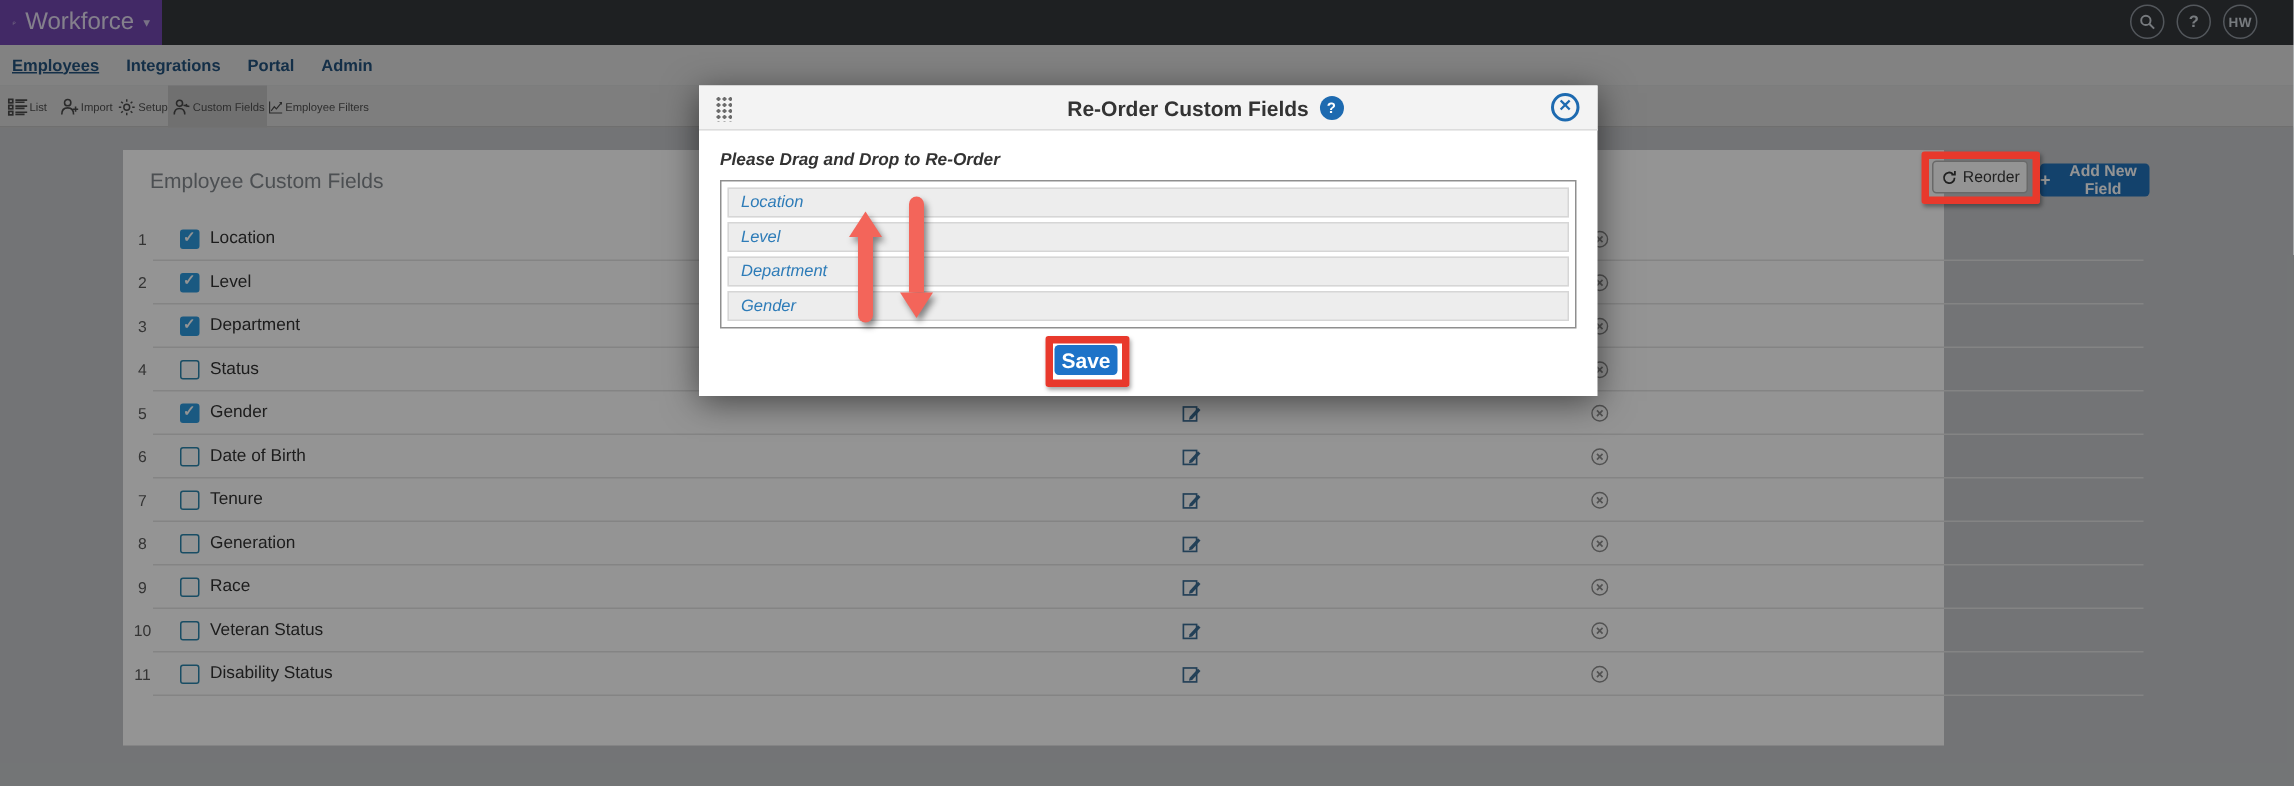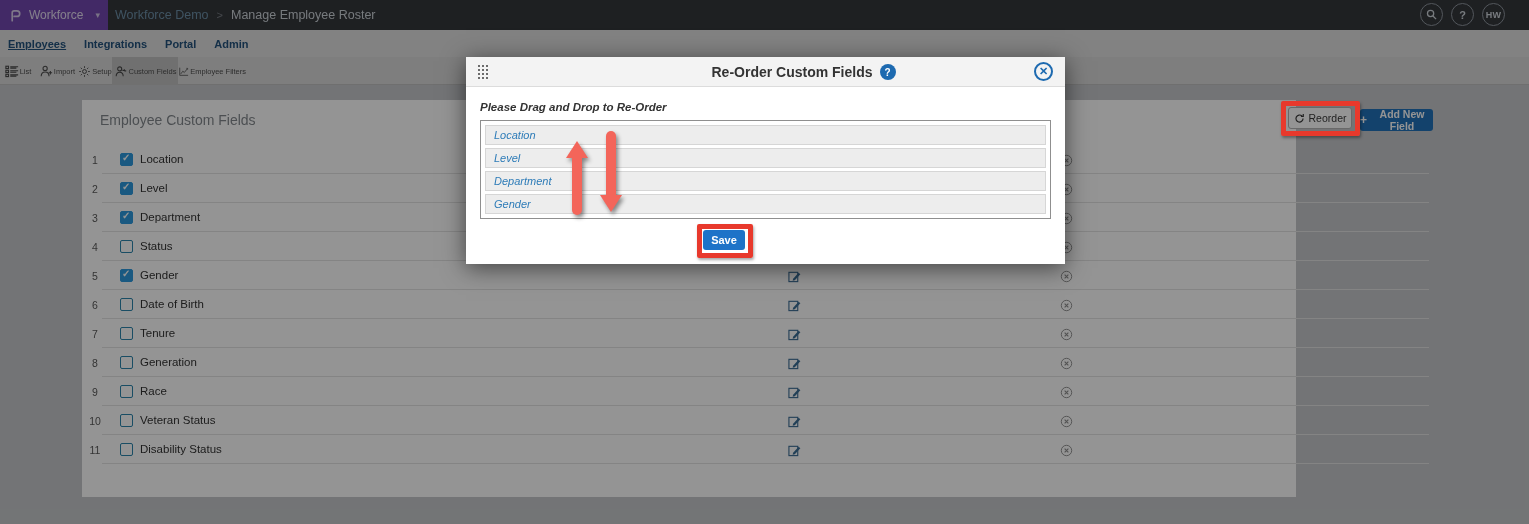--- a/index.html
+++ b/index.html
@@ -2,21 +2,21 @@
 <html><head>
 <meta charset="utf-8">
 <style>
   * { margin:0; padding:0; box-sizing:border-box; }
   html,body { width:1529px; height:524px; font-family:"Liberation Sans", sans-serif; background:#c6c9cc; overflow:hidden; }
   #stage { position:relative; width:1529px; height:524px; }
 
   
   .topbar { position:absolute; left:0; top:0; width:1529px; height:30px; background:#34373c; display:flex; align-items:center; }
   .brand { position:absolute; left:0; top:0; width:108px; height:30px; background:#7347b0; display:flex; align-items:center; padding:0 8px; gap:6px; cursor:pointer; }
-  .brand-name { color:#e3dcf1; font-size:12px; }
+  .brand-name { color:#e3dcf1; font-size:16px; }
   .brand-caret { color:#cfc4e6; font-size:9px; margin-left:auto; }
   .breadcrumb { position:absolute; left:115px; top:0; height:30px; display:flex; align-items:center; gap:8px; font-size:12.5px; }
   .bc-parent { color:#6d90a8; }
   .bc-sep { color:#787d83; font-size:11px; }
   .bc-current { color:#ccd2d8; }
   .topbar-right { position:absolute; right:24px; top:3px; display:flex; gap:8px; }
   .circle-btn { width:23px; height:23px; border:1px solid #8f969e; border-radius:50%; color:#ced4da; display:flex; align-items:center; justify-content:center; font-size:11px; font-weight:bold; cursor:pointer; }
   .circle-btn.avatar { font-size:9px; letter-spacing:.3px; }
 
   
@@ -64,21 +64,21 @@
     background-image:radial-gradient(circle, #6b6b6b 1.1px, transparent 1.3px); background-size:4px 4px; background-position:0 0; }
   .modal-title-wrap { position:absolute; left:calc(50% + 38px); transform:translateX(-50%); top:0; height:30px; display:flex; align-items:center; gap:7px; }
   .modal-title { font-size:14px; font-weight:bold; color:#333333; white-space:nowrap; }
   .help-badge { width:16px; height:16px; border-radius:50%; background:#1d6ab0; color:#ffffff; font-size:10px; font-weight:bold; display:flex; align-items:center; justify-content:center; cursor:pointer; }
   .modal-close { position:absolute; right:12px; top:5px; width:19px; height:19px; border:2px solid #1d6ab0; border-radius:50%; color:#1d6ab0; font-size:11px; font-weight:bold; display:flex; align-items:center; justify-content:center; cursor:pointer; line-height:1; }
   .modal-body { padding:14px 14px 0 14px;font-style:italic; }
   .modal-instruction { font-size:11.5px; font-weight:bold; color:#333333; margin-bottom:7px; }
   .dd-list { border:1px solid #8f8f8f; background:#ffffff; padding:4px; }
   .dd-item { height:20px; background:#ededed; border:1px solid #d6d6d6; margin-bottom:3px; font-size:11px; color:#2e7cb8; line-height:18px; padding-left:8px; cursor:grab; }
   .dd-item:last-child { margin-bottom:0; }
-  .save-btn { position:absolute; left:237px; top:173px; width:42px; height:20px; background:#1e73c8; border:none; border-radius:3px; color:#ffffff; font-size:11px; font-weight:bold; cursor:pointer; font-family:"Liberation Sans", sans-serif; }
+  .save-btn { position:absolute; left:237px; top:173px; width:42px; height:20px; background:#1e73c8; border:none; border-radius:3px; color:#ffffff; font-size:14px; font-weight:bold; cursor:pointer; font-family:"Liberation Sans", sans-serif; }
 
   
   .annot-box { position:absolute; border:5px solid #e8392c; border-radius:2px; z-index:70; box-shadow:1px 2px 3px rgba(0,0,0,0.35); pointer-events:none; }
   .annot-reorder { left:1281px; top:101px; width:79px; height:35px; }
   .annot-save { left:697px; top:224px; width:56px; height:34px; }
   .arrow { position:absolute; z-index:70; filter:drop-shadow(2px 3px 2px rgba(0,0,0,0.45)); pointer-events:none; }
   .arrow-up { left:566px; top:141px; width:22px; }
   .arrow-up .head { width:0; height:0; border-left:11px solid transparent; border-right:11px solid transparent; border-bottom:17px solid #f3655a; }
   .arrow-up .shaft { width:10px; height:57px; background:#f3655a; margin:0 auto; border-radius:0 0 5px 5px; }
   .arrow-down { left:600px; top:131px; width:22px; }
@@ -91,25 +91,20 @@
 <div id="stage">
 
   <div class="topbar">
     <div class="brand">
       <svg width="15" height="15" viewBox="0 0 16 16">
           <path d="M4.5 13.5V5q0-2 2-2h3q3 0 3 3t-3 3H6.5" fill="none" stroke="#d9cfec" stroke-width="1.8" stroke-linecap="round"></path>
         </svg>
       <span class="brand-name">Workforce</span>
       <span class="brand-caret">▾</span>
     </div>
-    <div class="breadcrumb">
-      <span class="bc-parent">Workforce Demo</span>
-      <span class="bc-sep">&gt;</span>
-      <span class="bc-current">Manage Employee Roster</span>
-    </div>
     <div class="topbar-right">
       <div class="circle-btn">
         <svg width="11" height="11" viewBox="0 0 12 12">
             <circle cx="5" cy="5" r="3.4" fill="none" stroke="#ced4da" stroke-width="1.4"></circle>
             <path d="M7.6 7.6L11 11" stroke="#ced4da" stroke-width="1.4"></path>
           </svg>
       </div>
       <div class="circle-btn">
           <span>?</span>
         </div>

